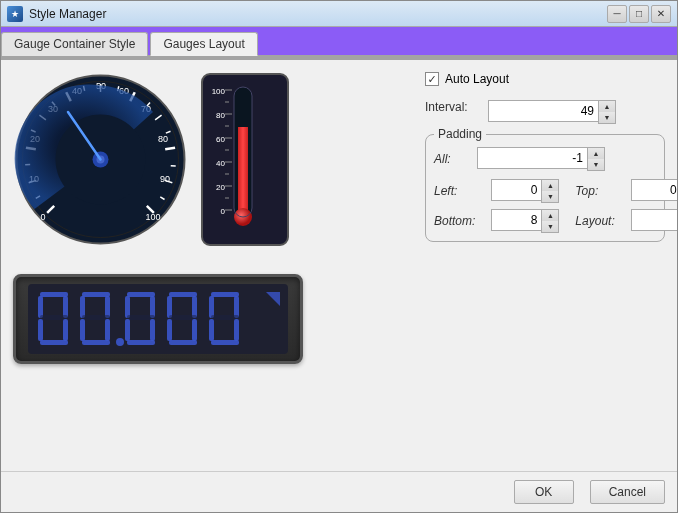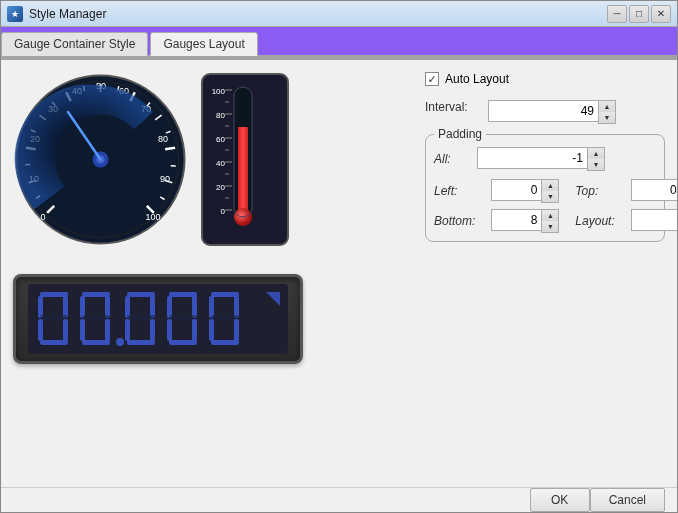--- a/index.html
+++ b/index.html
@@ -226,24 +226,24 @@
       grid-template-columns: auto 1fr auto 1fr;
       gap: 6px 16px;
       align-items: center;
     }
     .field-label {
       color: #333;
       white-space: nowrap;
       font-style: italic;
     }
     .bottom-bar {
-      padding: 0 12px;
+      padding: 8px 12px;
       display: flex;
       justify-content: flex-end;
-      gap: 0;
+      gap: 16px;
       border-top: 1px solid #ccc;
     }
     .btn {
       padding: 4px 18px;
       border: 1px solid #aaa;
       border-radius: 2px;
       background: linear-gradient(to bottom, #f5f5f5, #e0e0e0);
       cursor: pointer;
       font-size: 12px;
       color: #333;

